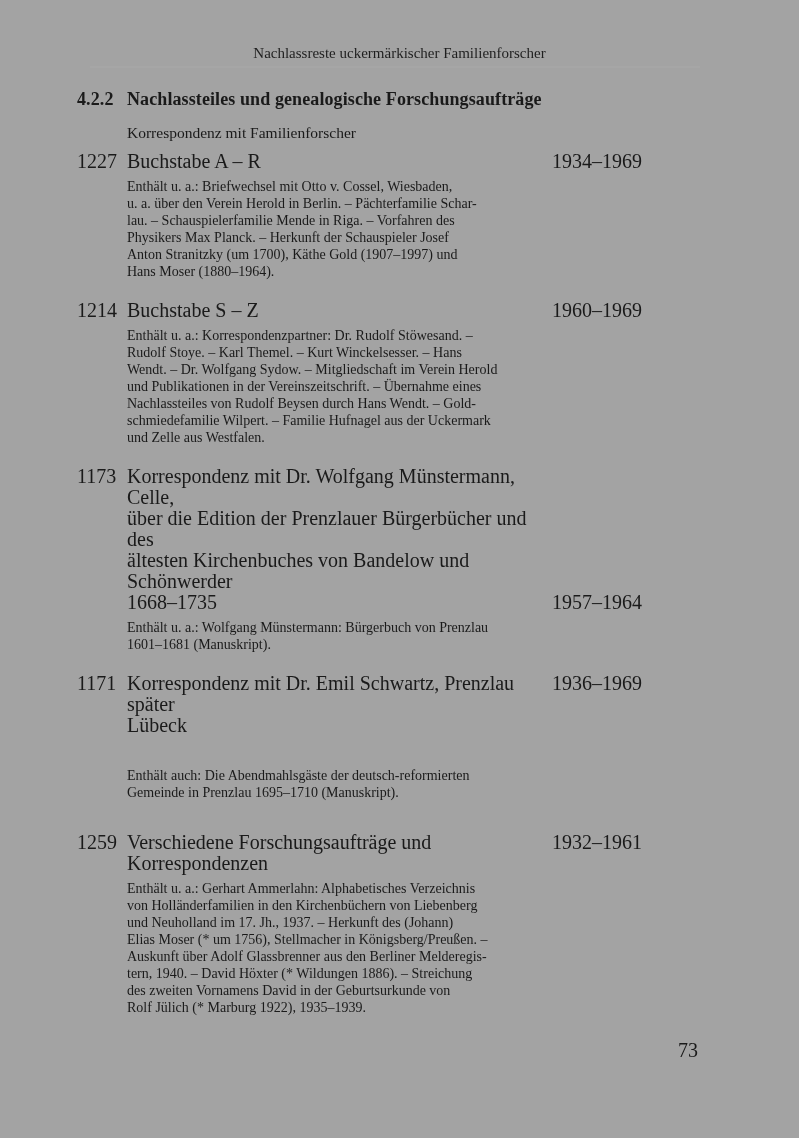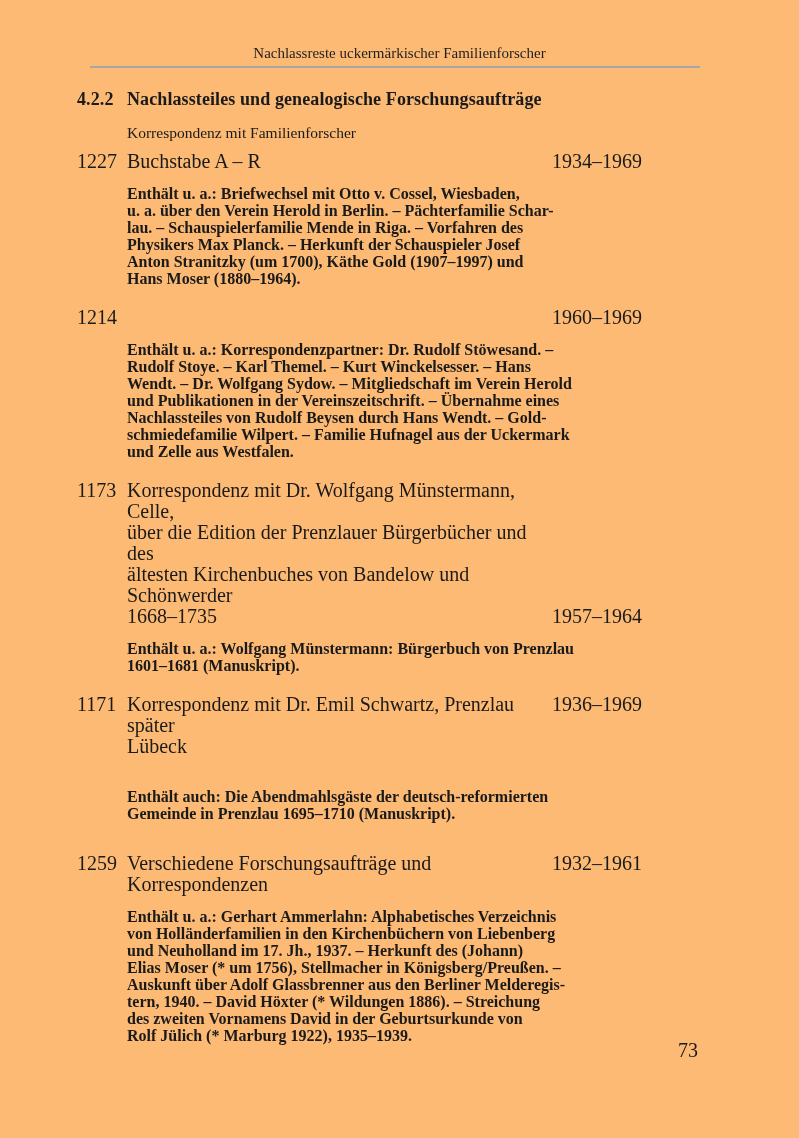--- a/index.html
+++ b/index.html
@@ -2,21 +2,21 @@
 <html><head>
 <meta charset="utf-8">
 <style>
   * { margin: 0; padding: 0; box-sizing: border-box; }
   html, body { background: #e8e8e8; }
   .page {
     position: relative;
     width: 799px;
     height: 1138px;
     margin: 0 auto;
-    background: #fdba74;
+    background: #a3a3a3;
     font-family: "Liberation Serif", "DejaVu Serif", serif;
     color: #1a1a1a;
     overflow: hidden;
   }
   .running-header {
     position: absolute;
     top: 44px;
     left: 0;
     width: 100%;
     text-align: center;
@@ -60,26 +60,25 @@
     align-items: flex-start;
     font-size: 20px;
     line-height: 21px;
   }
   .entry-head.align-end { align-items: flex-end; }
   .entry-id { width: 50px; flex: 0 0 50px; }
   .entry-title { width: 422px; flex: 0 0 422px; white-space: pre-line; }
   .entry-date { margin-left: auto; text-align: right; white-space: nowrap; }
   .entry-desc {
     margin-left: 50px;
-    margin-top: 13px;
+    margin-top: 6px;
     width: 480px;
-    font-size: 16px;
+    font-size: 14px;
     line-height: 17px;
     white-space: pre-line;
-    font-weight: bold;
   }
   .page-number {
     position: absolute;
     top: 1040px;
     right: 101px;
     font-size: 20px;
     line-height: 20px;
   }
 </style>
 </head>
@@ -110,20 +109,21 @@
 u. a. über den Verein Herold in Berlin. – Pächterfamilie Schar-
 lau. – Schauspielerfamilie Mende in Riga. – Vorfahren des
 Physikers Max Planck. – Herkunft der Schauspieler Josef
 Anton Stranitzky (um 1700), Käthe Gold (1907–1997) und
 Hans Moser (1880–1964).</div>
     </div>
 
     <div class="entry">
       <div class="entry-head">
         <span class="entry-id">1214</span>
+        <span class="entry-title">Buchstabe S – Z</span>
         <span class="entry-date">1960–1969</span>
       </div>
       <div class="entry-desc">Enthält u. a.: Korrespondenzpartner: Dr. Rudolf Stöwesand. –
 Rudolf Stoye. – Karl Themel. – Kurt Winckelsesser. – Hans
 Wendt. – Dr. Wolfgang Sydow. – Mitgliedschaft im Verein Herold
 und Publikationen in der Vereinszeitschrift. – Übernahme eines
 Nachlassteiles von Rudolf Beysen durch Hans Wendt. – Gold-
 schmiedefamilie Wilpert. – Familie Hufnagel aus der Uckermark
 und Zelle aus Westfalen.</div>
     </div>

